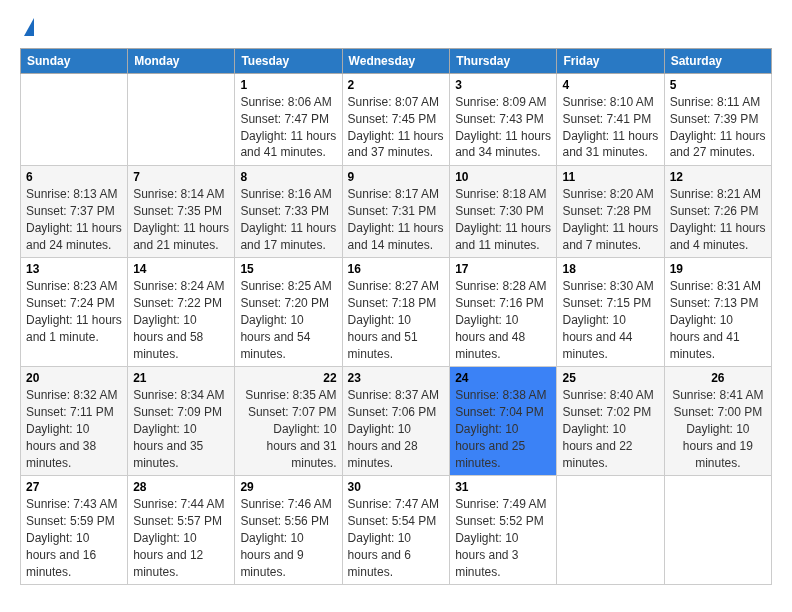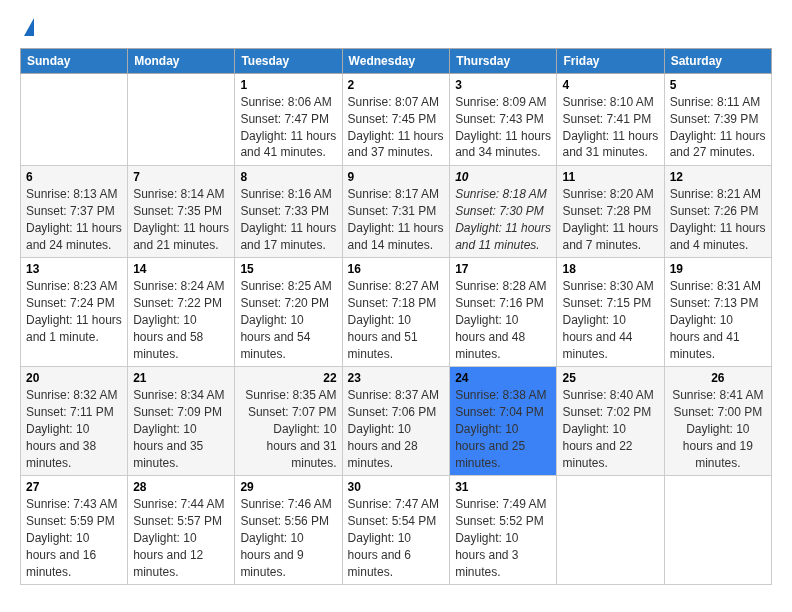--- a/index.html
+++ b/index.html
@@ -168,21 +168,21 @@
             <div class="day-info">Sunrise: 8:14 AM<br>Sunset: 7:35 PM<br>Daylight: 11 hours and 21 minutes.</div>
           </td>
           <td style="background: rgb(245, 245, 245);">
             <span class="day-number">8</span>
             <div class="day-info">Sunrise: 8:16 AM<br>Sunset: 7:33 PM<br>Daylight: 11 hours and 17 minutes.</div>
           </td>
           <td style="background: rgb(245, 245, 245);">
             <span class="day-number">9</span>
             <div class="day-info">Sunrise: 8:17 AM<br>Sunset: 7:31 PM<br>Daylight: 11 hours and 14 minutes.</div>
           </td>
-          <td style="background: rgb(245, 245, 245); font-style: italic;">
+          <td style="background: rgb(245, 245, 245);">
             <span class="day-number">10</span>
             <div class="day-info">Sunrise: 8:18 AM<br>Sunset: 7:30 PM<br>Daylight: 11 hours and 11 minutes.</div>
           </td>
           <td style="background: rgb(245, 245, 245);">
             <span class="day-number">11</span>
             <div class="day-info">Sunrise: 8:20 AM<br>Sunset: 7:28 PM<br>Daylight: 11 hours and 7 minutes.</div>
           </td>
           <td style="background: rgb(245, 245, 245);">
             <span class="day-number">12</span>
             <div class="day-info">Sunrise: 8:21 AM<br>Sunset: 7:26 PM<br>Daylight: 11 hours and 4 minutes.</div>

